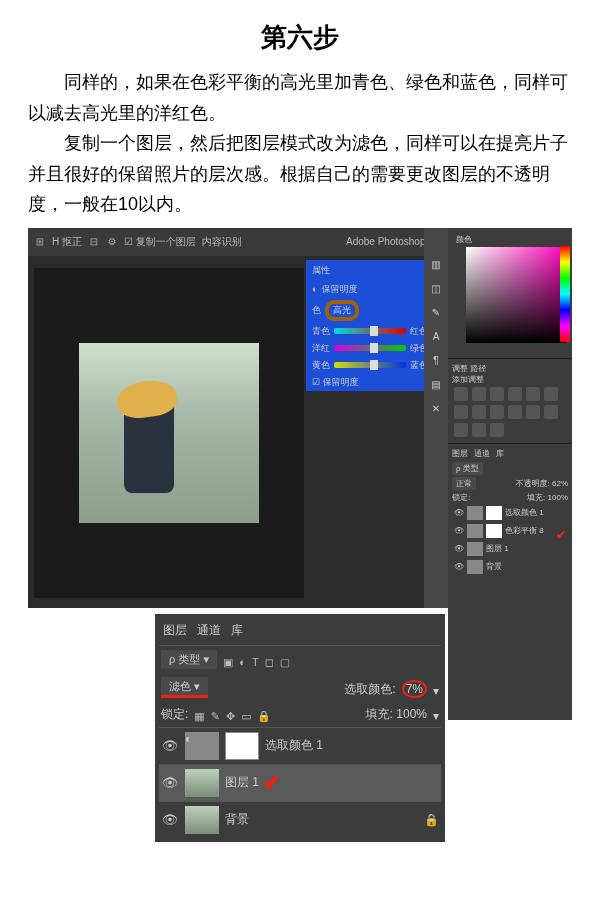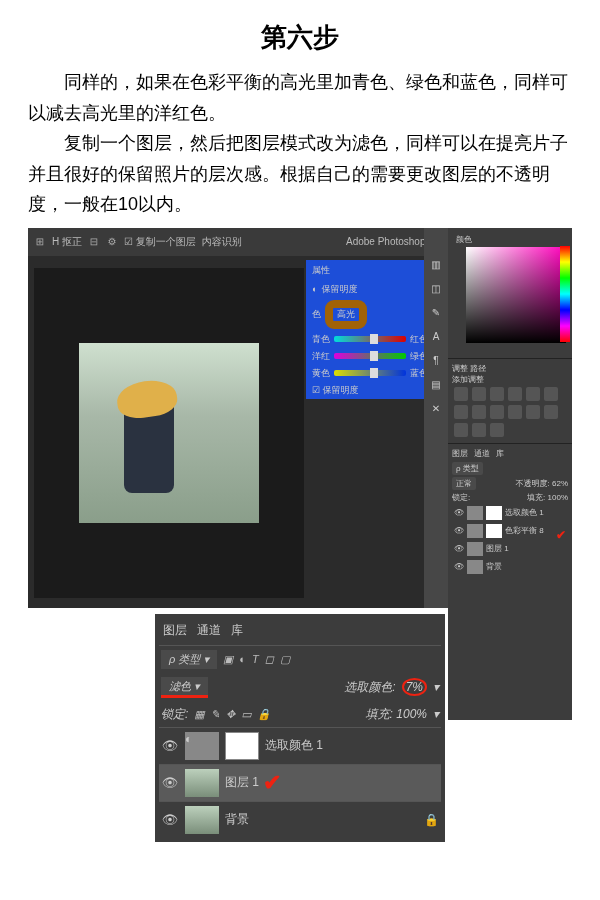--- a/index.html
+++ b/index.html
@@ -11,21 +11,21 @@
 .app-top-title { margin: 0 auto; font-size: 10px; }
 .app-top-left { display: flex; align-items: center; gap: 6px; padding-left: 6px; }
 .icon-sm { width: 12px; height: 12px; display: inline-flex; align-items: center; justify-content: center; color: #aaa; }
 .canvas-area { position: absolute; left: 6px; top: 40px; width: 270px; height: 330px; background: #1b1b1b; display: flex; align-items: center; justify-content: center; }
 .photo-thumb { width: 180px; height: 180px; background: linear-gradient(180deg,#cfe0cf 0%,#a8b8a8 40%,#8a9e8a 100%); position: relative; overflow: hidden; }
 .photo-person { position: absolute; left: 45px; top: 50px; width: 50px; height: 100px; background: #2a3240; border-radius: 8px; }
 .photo-hat { position: absolute; left: 38px; top: 38px; width: 60px; height: 36px; background: #e0b04a; border-radius: 50% 50% 40% 40%; transform: rotate(-8deg); }
 .props-panel { position: absolute; left: 278px; top: 32px; width: 140px; background: #1d4ed8; font-size: 9px; color: #ccc; }
 .props-head { padding: 4px 6px; }
 .props-row { display: flex; align-items: center; padding: 2px 6px; gap: 4px; position: relative; }
-.ring-oval { border: 8px solid #a16207; border-radius: 9px; padding: 0 4px; }
+.ring-oval { border: 4px solid #a16207; border-radius: 9px; padding: 0 4px; }
 .slider-track { flex: 1; height: 6px; background: linear-gradient(90deg,#0dd,#d00); border-radius: 2px; position: relative; }
 .slider-track.green { background: linear-gradient(90deg,#d0d,#0c0); }
 .slider-track.blue { background: linear-gradient(90deg,#dd0,#03d); }
 .slider-knob { position: absolute; top: -2px; left: 50%; width: 8px; height: 10px; background: #ddd; }
 .right-col { position: absolute; right: 0; top: 0; width: 124px; height: 492px; background: #3c3c3c; font-size: 8px; color: #ccc; }
 .toolstrip { position: absolute; right: 124px; top: 0; width: 24px; height: 380px; background: #474747; display: flex; flex-direction: column; align-items: center; padding-top: 30px; gap: 10px; }
 .tool-ic { width: 14px; height: 14px; display: flex; align-items: center; justify-content: center; color: #ccc; font-size: 10px; }
 .color-panel { height: 130px; padding: 4px; }
 .color-picker { width: 100px; height: 96px; margin-left: 14px; background: linear-gradient(90deg,#fff,#f0b); position: relative; }
 .color-picker::after { content: ""; position: absolute; inset: 0; background: linear-gradient(180deg,transparent,#000); }
@@ -37,21 +37,21 @@
 .layers-tabs { display: flex; gap: 6px; padding: 2px 0; }
 .lp-row { display: flex; align-items: center; gap: 4px; padding: 1px 0; }
 .lp-select { background: #4a4a4a; padding: 1px 4px; border-radius: 2px; font-size: 8px; }
 .mini-layer { display: flex; align-items: center; gap: 3px; padding: 2px; position: relative; }
 .mini-eye { width: 10px; text-align: center; }
 .mini-th { width: 16px; height: 14px; background: #888; }
 .mini-th.white { background: #fff; }
 .redcheck { position: absolute; right: 2px; bottom: -2px; color: #e21; font-size: 12px; font-weight: bold; }
 .layers-big { margin: 6px auto 20px; width: 290px; background: #3c3c3c; font-size: 12px; color: #ccc; padding: 4px; }
 .lb-tabs { display: flex; gap: 10px; padding: 4px 4px 6px; border-bottom: 1px solid #555; }
-.lb-row { display: flex; align-items: center; padding: 4px 2px; gap: 6px; font-style: italic; }
+.lb-row { display: flex; align-items: flex-end; padding: 4px 2px; gap: 6px; }
 .lb-select { background: #4a4a4a; padding: 2px 8px; font-size: 11px; position: relative; }
 .lb-icons { display: flex; gap: 6px; font-size: 11px; color: #bbb; }
 .red-under { border-bottom: 3px solid #e21; padding-bottom: 1px; }
 .red-circ { border: 2px solid #e21; border-radius: 50%; padding: 0 2px; }
 .lb-layer { display: flex; align-items: center; gap: 6px; padding: 4px 2px; border-top: 1px solid #555; position: relative; }
 .lb-layer.sel { background: #5a5a5a; }
 .lb-eye { width: 18px; text-align: center; font-size: 13px; }
 .lb-th { width: 34px; height: 28px; background: #888; }
 .lb-th.white { background: #fff; border: 1px solid #888; }
 .lb-th.photo { background: linear-gradient(180deg,#bcd0bc,#7a8e7a); position: relative; }

